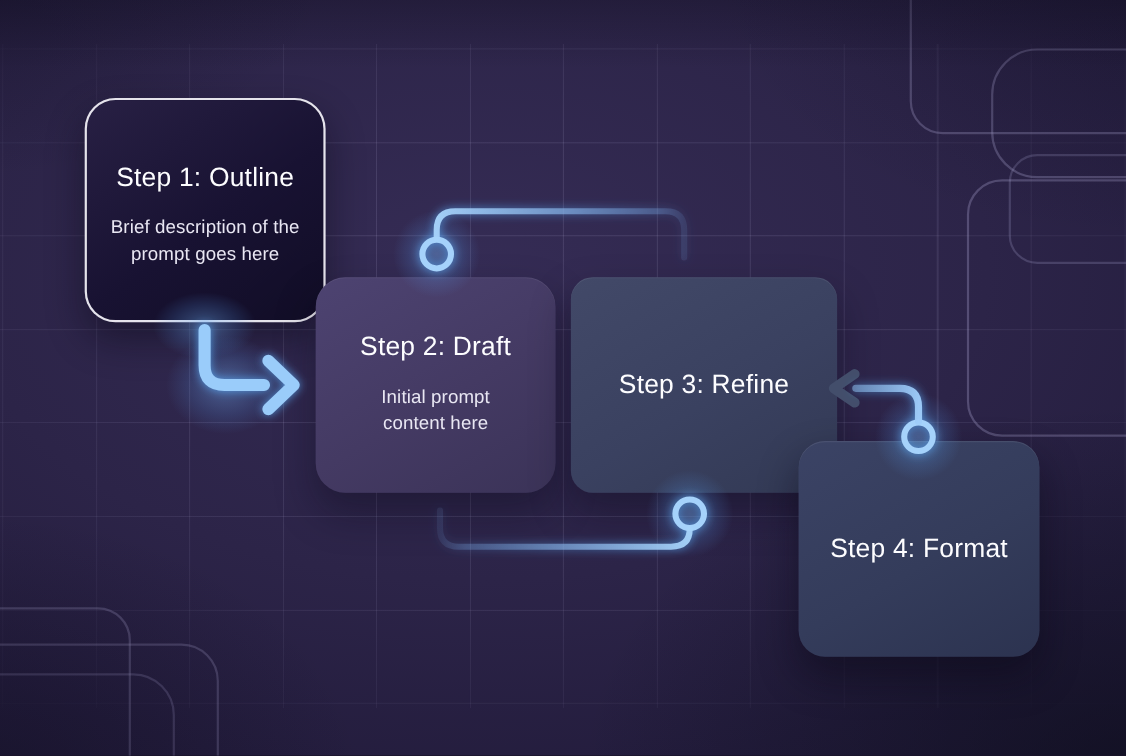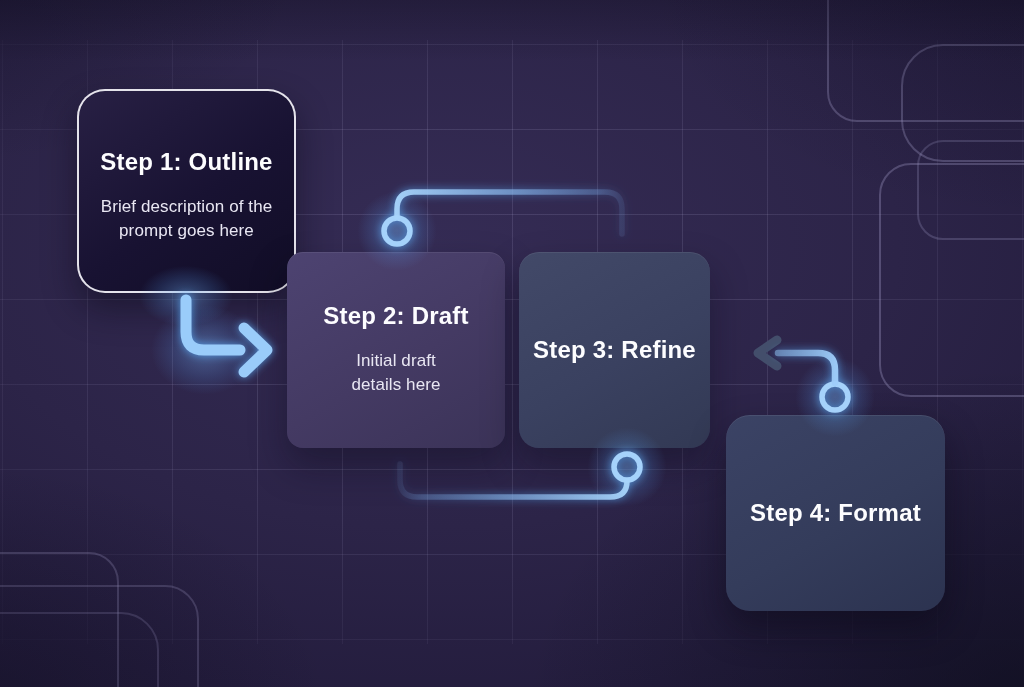--- a/index.html
+++ b/index.html
@@ -35,43 +35,43 @@
       radial-gradient(ellipse 90% 95% at -2% 104%, rgba(12,10,26,.42), transparent 38%),
       radial-gradient(ellipse 95% 85% at 103% -4%, rgba(14,12,30,.30), transparent 42%),
       radial-gradient(ellipse 85% 75% at -3% -5%, rgba(14,12,30,.34), transparent 38%),
       linear-gradient(180deg, rgba(13,10,26,.30), transparent 9%);
   }
   
   .card{
     position:absolute;display:flex;flex-direction:column;align-items:center;justify-content:center;
     text-align:center;gap:21px;box-sizing:border-box;
   }
-  .card .title{font-size:24px;font-weight:700;color:#fdfdff;letter-spacing:.2px;line-height:1.05;}
+  .card .title{font-size:24px;font-weight:400;color:#fdfdff;letter-spacing:.2px;line-height:1.05;}
   .card .desc{font-size:17px;font-weight:400;line-height:1.42;color:#e9e7f3;letter-spacing:.1px;}
   .card1{
     left:77px;top:89px;width:219px;height:204px;border-radius:28px;padding-top:10px;
     border:2px solid rgba(246,245,251,.92);
     background:linear-gradient(145deg,#282044 0%,#181232 55%,#110d26 100%);
     box-shadow:0 16px 34px rgba(8,6,20,.45);
   }
   .card1 .desc{max-width:172px;}
   .card2{
-    left:287px;top:252px;width:218px;height:196px;border-radius:16px;
+    left:287px;top:252px;width:218px;height:196px;border-radius:27px;
     background:linear-gradient(150deg,#4d4371 0%,#443a63 55%,#3b3358 100%);
     box-shadow:inset 0 1px 0 rgba(255,255,255,.07), 0 18px 36px rgba(10,8,24,.38);
   }
   .card2 .desc{max-width:125px;}
   .card3{
-    left:519px;top:252px;width:191px;height:196px;border-radius:20px;
+    left:519px;top:252px;width:242px;height:196px;border-radius:20px;
     background:linear-gradient(150deg,#424968 0%,#3a4160 55%,#323954 100%);
     box-shadow:inset 0 1px 0 rgba(255,255,255,.07), 0 18px 36px rgba(10,8,24,.38);
   }
   .card3 .desc{max-width:152px;}
   .card4{
-    left:726px;top:415px;width:219px;height:196px;border-radius:24px;
+    left:726px;top:401px;width:219px;height:196px;border-radius:24px;
     background:linear-gradient(150deg,#3b4365 0%,#343c5b 55%,#2c3350 100%);
     box-shadow:inset 0 1px 0 rgba(255,255,255,.08), 0 18px 36px rgba(8,7,20,.45);
   }
   .card4 .desc{max-width:145px;}
   
   .glow{position:absolute;pointer-events:none;border-radius:50%;
     background:radial-gradient(closest-side, rgba(118,184,255,.38) 0%, rgba(88,158,240,.16) 45%, transparent 72%);}
   .g-ring-top{left:342px;top:176px;width:110px;height:110px;}
   .g-ring-bottom{left:572px;top:412px;width:110px;height:110px;}
   .g-ring-right{left:780px;top:342px;width:110px;height:110px;}
@@ -96,21 +96,21 @@
 
   <div class="vignette"></div>
 
   <div class="card card1">
     <div class="title">Step 1: Outline</div>
     <div class="desc">Brief description of the prompt goes here</div>
   </div>
 
   <div class="card card2">
     <div class="title">Step 2: Draft</div>
-    <div class="desc">Initial draft details here</div>
+    <div class="desc">Initial prompt content here</div>
   </div>
 
   <div class="card card3">
     <div class="title">Step 3: Refine</div>
   </div>
 
   <div class="card card4">
     <div class="title">Step 4: Format</div>
   </div>
 

